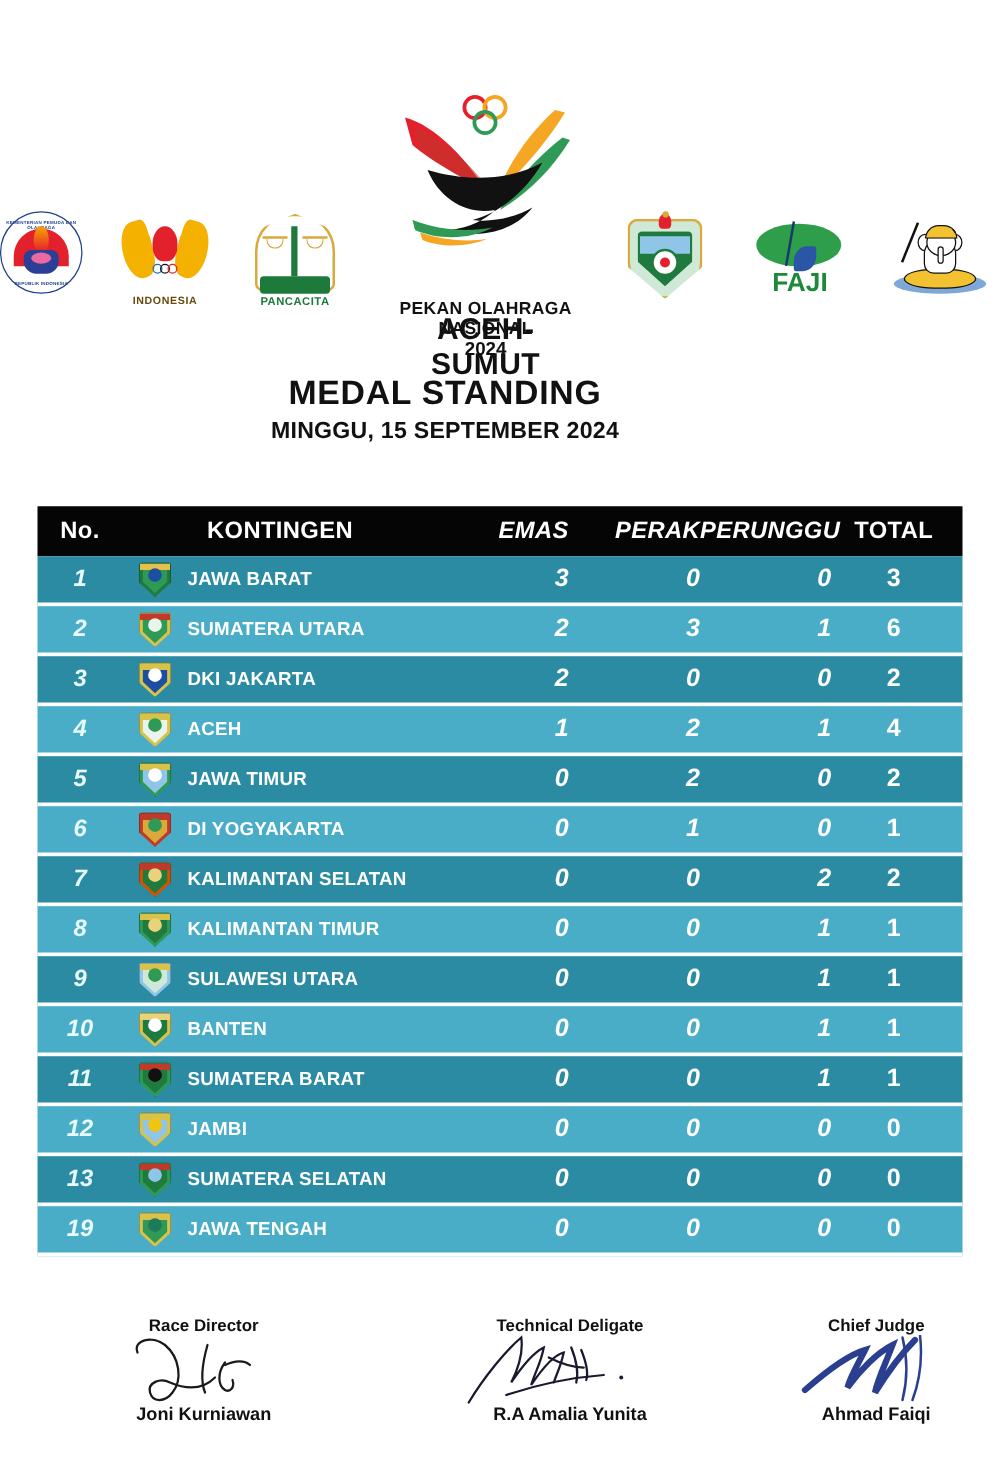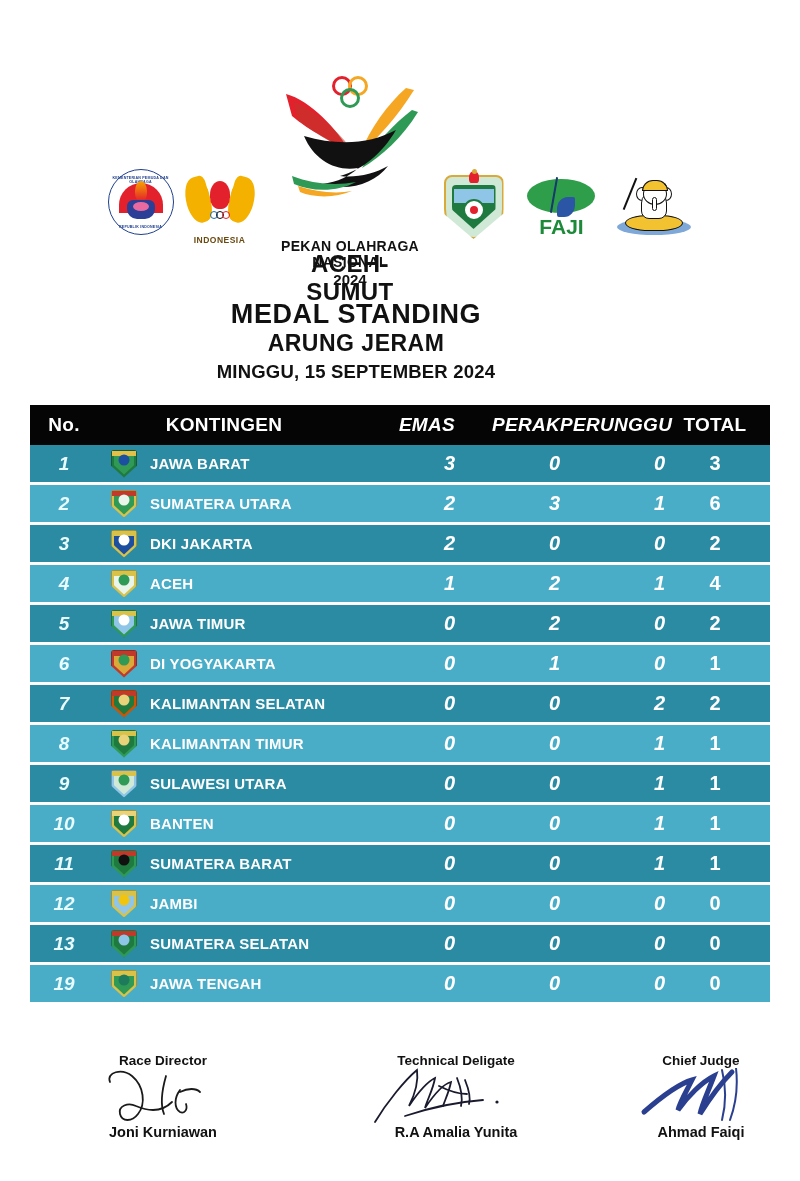--- a/index.html
+++ b/index.html
@@ -7,21 +7,21 @@
     width:800px; height:1181px;
     background:#ffffff;
     font-family:"Liberation Sans", sans-serif;
     overflow:hidden;
   }
   .page { position:relative; width:800px; height:1181px; background:#fff; }
 
   
   .logo-strip {
     position:absolute; top:52px; left:0; width:800px; height:225px;
-    display:flex; align-items:flex-end; justify-content:center;
+    display:flex; align-items:flex-end; gap:20px;
   }
   .logo { position:relative; flex:0 0 auto; }
 
   
   .lg-kemenpora { width:66px; height:66px; margin:0 10px 42px 0; }
   .lg-kemenpora .ring {
     position:absolute; inset:0; border-radius:50%;
     border:1.5px solid #1f3f8f; background:#fff;
   }
   .lg-kemenpora .arc {
@@ -285,20 +285,30 @@
         <div class="wing2 r"></div>
       <div class="kflame"></div>
       <div class="krings">
           <i></i>
           <i></i>
           <i></i>
         </div>
       <div class="kword">INDONESIA</div>
     </div>
 
+    <div class="logo lg-panca">
+      <div class="shield"></div>
+      <div class="scale l"></div>
+        <div class="scale r"></div>
+      <div class="cup l"></div>
+        <div class="cup r"></div>
+      <div class="pillar"></div>
+      <div class="book"></div>
+      <div class="pword">PANCACITA</div>
+    </div>
 
     <div class="logo lg-pon">
       <svg width="145" height="140" viewBox="0 0 145 140">
         <g fill="none" stroke-width="3">
           <circle cx="64" cy="14" r="8.5" stroke="#e3212c"></circle>
           <circle cx="80" cy="14" r="8.5" stroke="#f5a623"></circle>
           <circle cx="72" cy="26" r="8.5" stroke="#2f9a55"></circle>
         </g>
         <path d="M8 22 C32 28 60 58 72 80 C58 72 30 58 14 44 Z" fill="#e3212c"></path>
         <path d="M16 30 C40 40 66 64 78 84 C60 74 34 60 20 48 Z" fill="#c0392b" opacity=".55"></path>
@@ -339,21 +349,20 @@
       <div class="head"></div>
       <div class="helm"></div>
       <div class="trunk"></div>
       <div class="pd"></div>
     </div>
 
   </div>
 
   <div class="titles">
     <div class="t1">MEDAL STANDING</div>
-    <div class="t2">ARUNG JERAM</div>
     <div class="t3">MINGGU, 15 SEPTEMBER 2024</div>
   </div>
 
   <div class="tbl">
     <div class="thead">
       <div class="c-no">No.</div>
       <div class="c-name-h">KONTINGEN</div>
       <div class="c-num">EMAS</div>
       <div class="c-num">PERAK</div>
       <div class="c-num">PERUNGGU</div>

